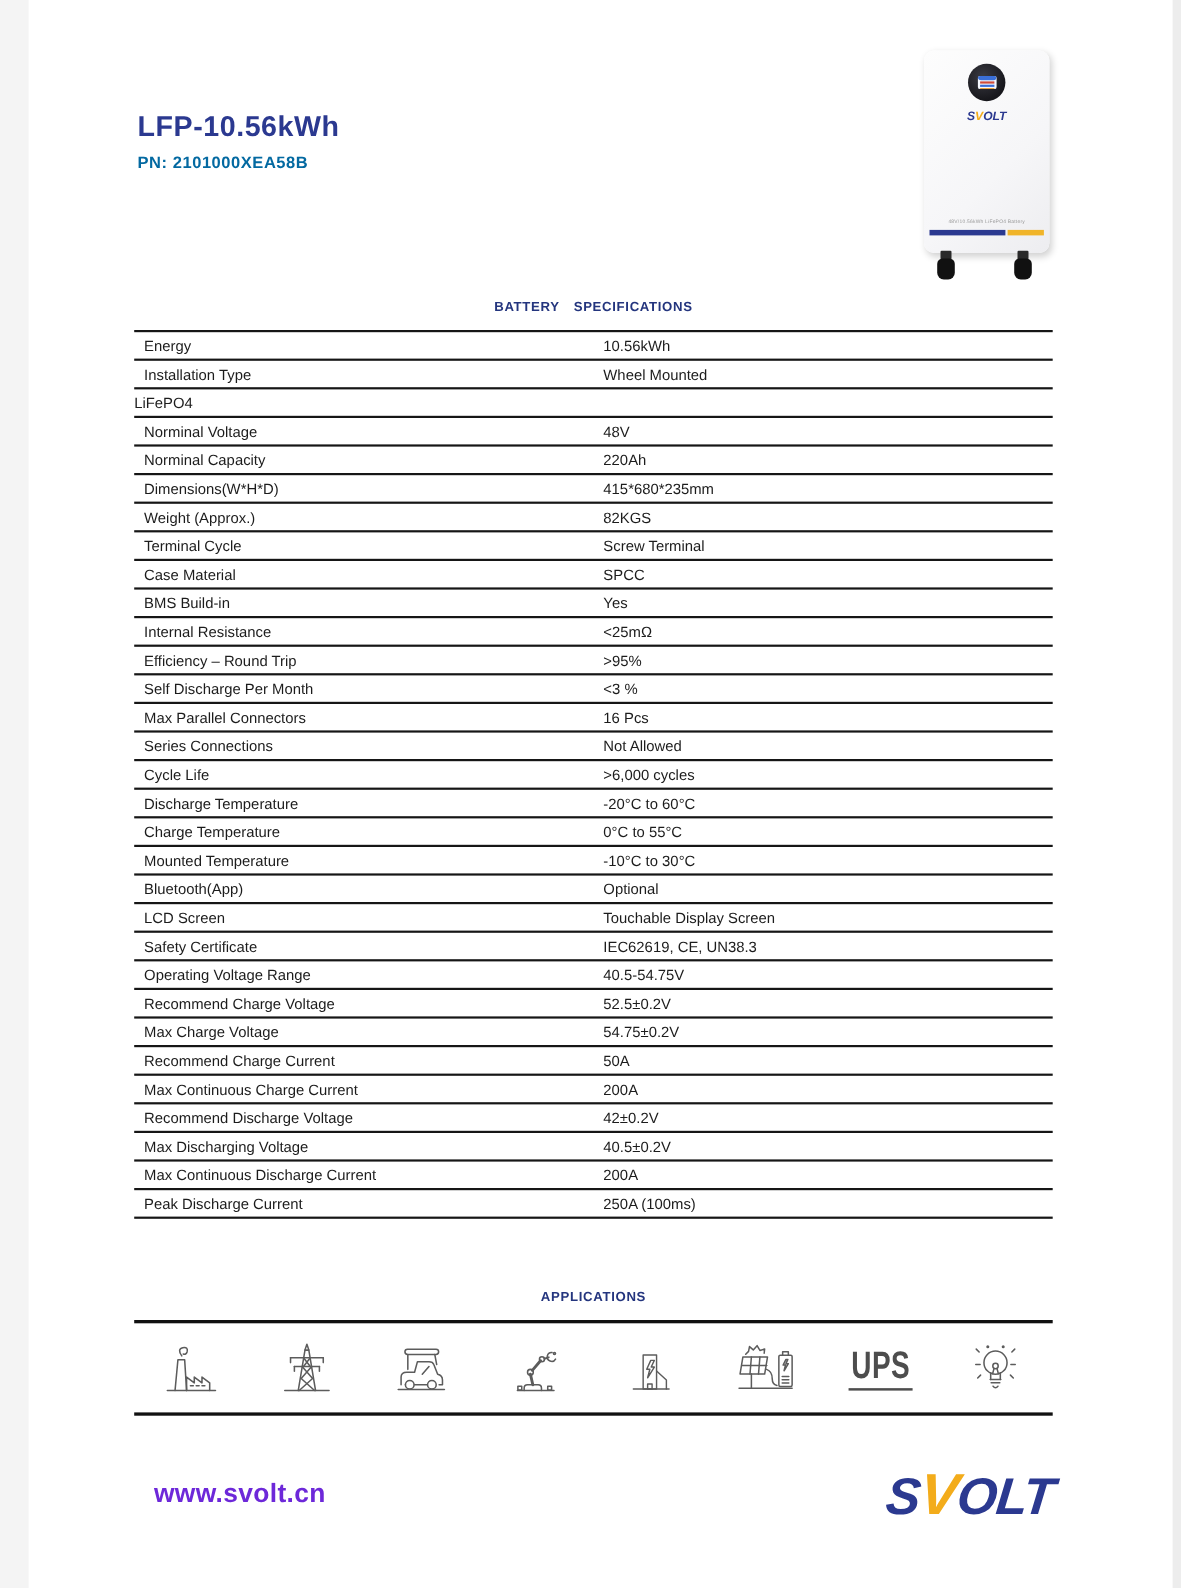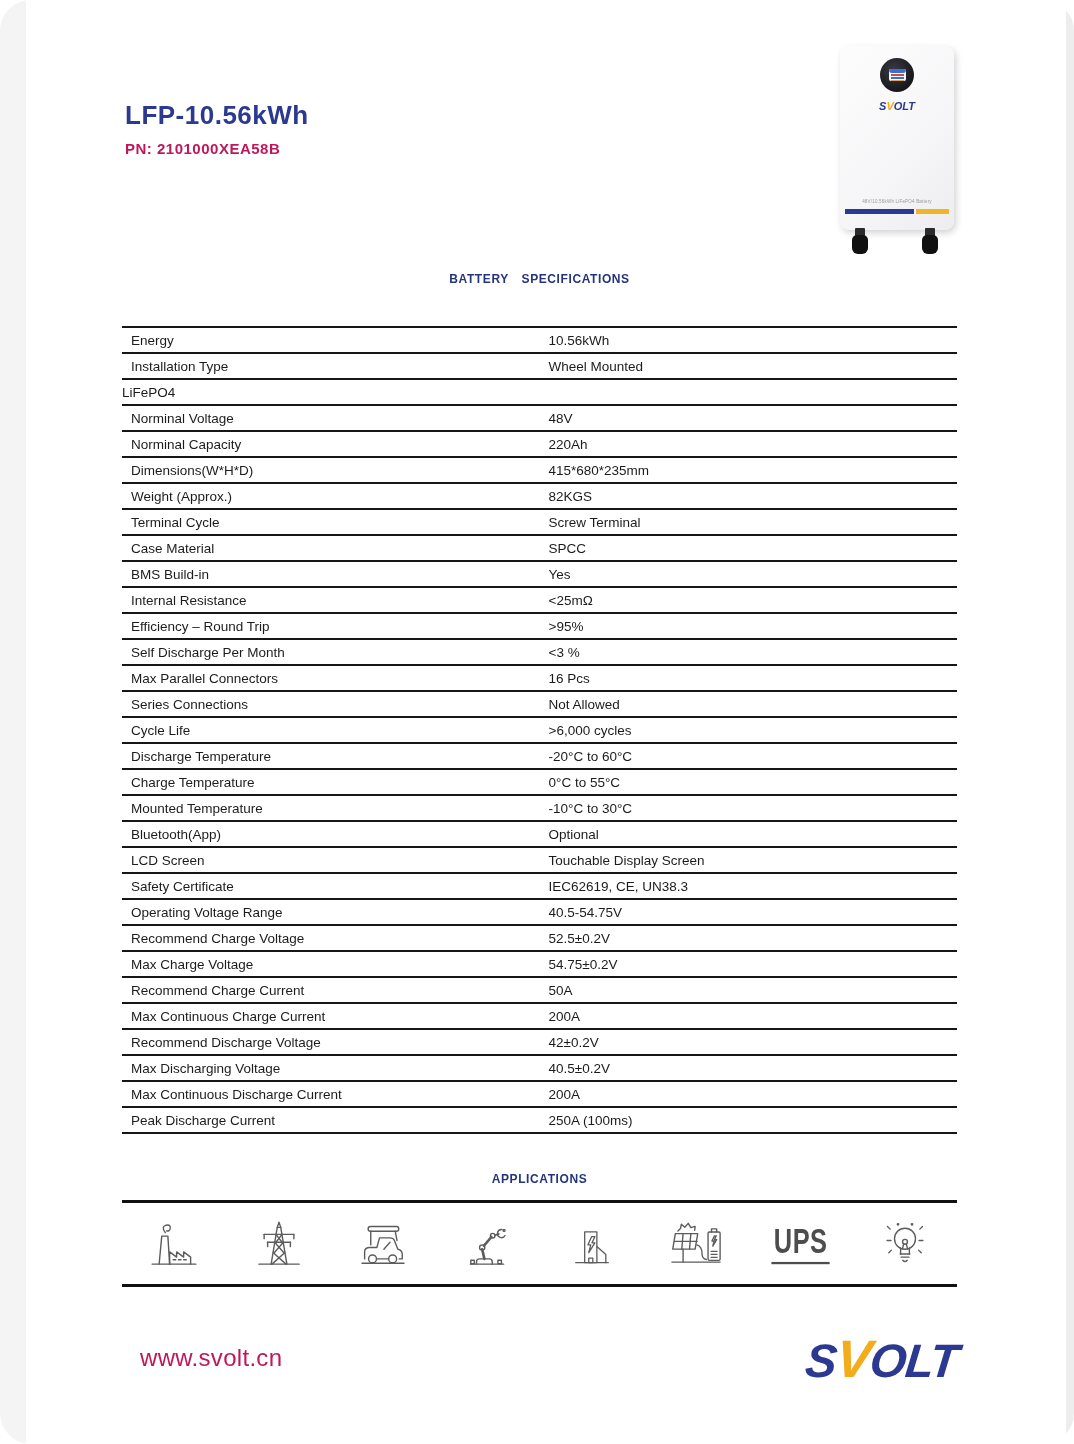--- a/index.html
+++ b/index.html
@@ -1,25 +1,25 @@
 <!DOCTYPE html>
 <html><head>
 <meta charset="utf-8">
 <style>
   html,body{margin:0;padding:0;background:#ffffff;}
   .page{
     position:relative; width:1074px; height:1444px; overflow:hidden;
-    background:#ffffff; font-family:"Liberation Sans", sans-serif; color:#1e1e1e;border-radius:31px;
+    background:#ffffff; font-family:"Liberation Sans", sans-serif; color:#1e1e1e;
   }
   .edge-strip-left{position:absolute;left:0;top:0;width:26px;height:1444px;background:#f4f4f4;}
   .edge-strip-right{position:absolute;right:0;top:0;width:8px;height:1444px;background:#ededed;}
 
   
   .title{position:absolute;left:125px;top:100px;font-size:26px;font-weight:bold;color:#2b3990;letter-spacing:0.5px;}
-  .pn{position:absolute;left:125px;top:140px;font-size:15px;font-weight:bold;color:#be185d;letter-spacing:0.5px;}
+  .pn{position:absolute;left:125px;top:140px;font-size:15px;font-weight:bold;color:#0369a1;letter-spacing:0.5px;}
 
   
   .battery{position:absolute;left:838px;top:44px;width:120px;height:216px;}
   .battery-body{
     position:absolute;left:2px;top:2px;width:114px;height:184px;border-radius:9px;
     background:linear-gradient(135deg,#fdfdfd 0%,#f6f6f8 60%,#ededf0 100%);
     box-shadow:2px 3px 7px rgba(0,0,0,0.18);
   }
   .battery-screen{
     position:absolute;left:50%;top:12px;transform:translateX(-50%);
@@ -51,37 +51,37 @@
 
   
   .section-heading{
     position:absolute;left:122px;width:835px;text-align:center;
     font-size:12px;font-weight:bold;color:#24357e;letter-spacing:0.6px;word-spacing:9px;
   }
   .h-specs{top:272px;}
   .h-apps{top:1172px;}
 
   
-  .spec-table{position:absolute;left:122px;top:300px;width:835px;border-bottom:2.5px solid #161616;margin-top:26px;}
+  .spec-table{position:absolute;left:122px;top:300px;width:835px;border-bottom:2.5px solid #161616;}
   .spec-row{height:24px;border-top:2.5px solid #161616;display:flex;align-items:center;}
   .spec-label{width:50%;padding-left:9px;font-size:13.5px;color:#1c1c1c;white-space:nowrap;}
   .spec-value{font-size:13.5px;color:#1c1c1c;white-space:nowrap;}
 
   
   .apps-box{position:absolute;left:122px;top:1200px;width:835px;height:81px;
     border-top:3px solid #111;border-bottom:3px solid #111;display:flex;align-items:center;text-align:right;}
   .app-cell{flex:1;display:flex;align-items:center;justify-content:center;height:100%;}
   .app-cell svg{stroke:#5c5c5c;fill:none;stroke-width:1.6;stroke-linecap:round;stroke-linejoin:round;}
   .ups-text{
     font-size:31px;font-weight:bold;color:#4d4d4d;letter-spacing:0.5px;
     transform:scale(0.82,1.12);border-bottom:2.5px solid #4d4d4d;padding:0 3px 1px;line-height:1.05;
   }
 
   
-  .website{position:absolute;left:140px;top:1344px;font-size:24px;font-weight:normal;color:#be185d;letter-spacing:0.3px;}
+  .website{position:absolute;left:140px;top:1344px;font-size:24px;font-weight:bold;color:#6d28d9;letter-spacing:0.3px;}
   .footer-logo{
     position:absolute;left:790px;top:1328px;width:168px;text-align:right;
     font-size:47px;font-weight:bold;font-style:italic;color:#2b3990;
     transform:skewX(-6deg);letter-spacing:-1px;
   }
   .footer-logo .v{color:#f3ac1b;font-size:1.12em;}
 </style>
 </head>
 <body>
 

